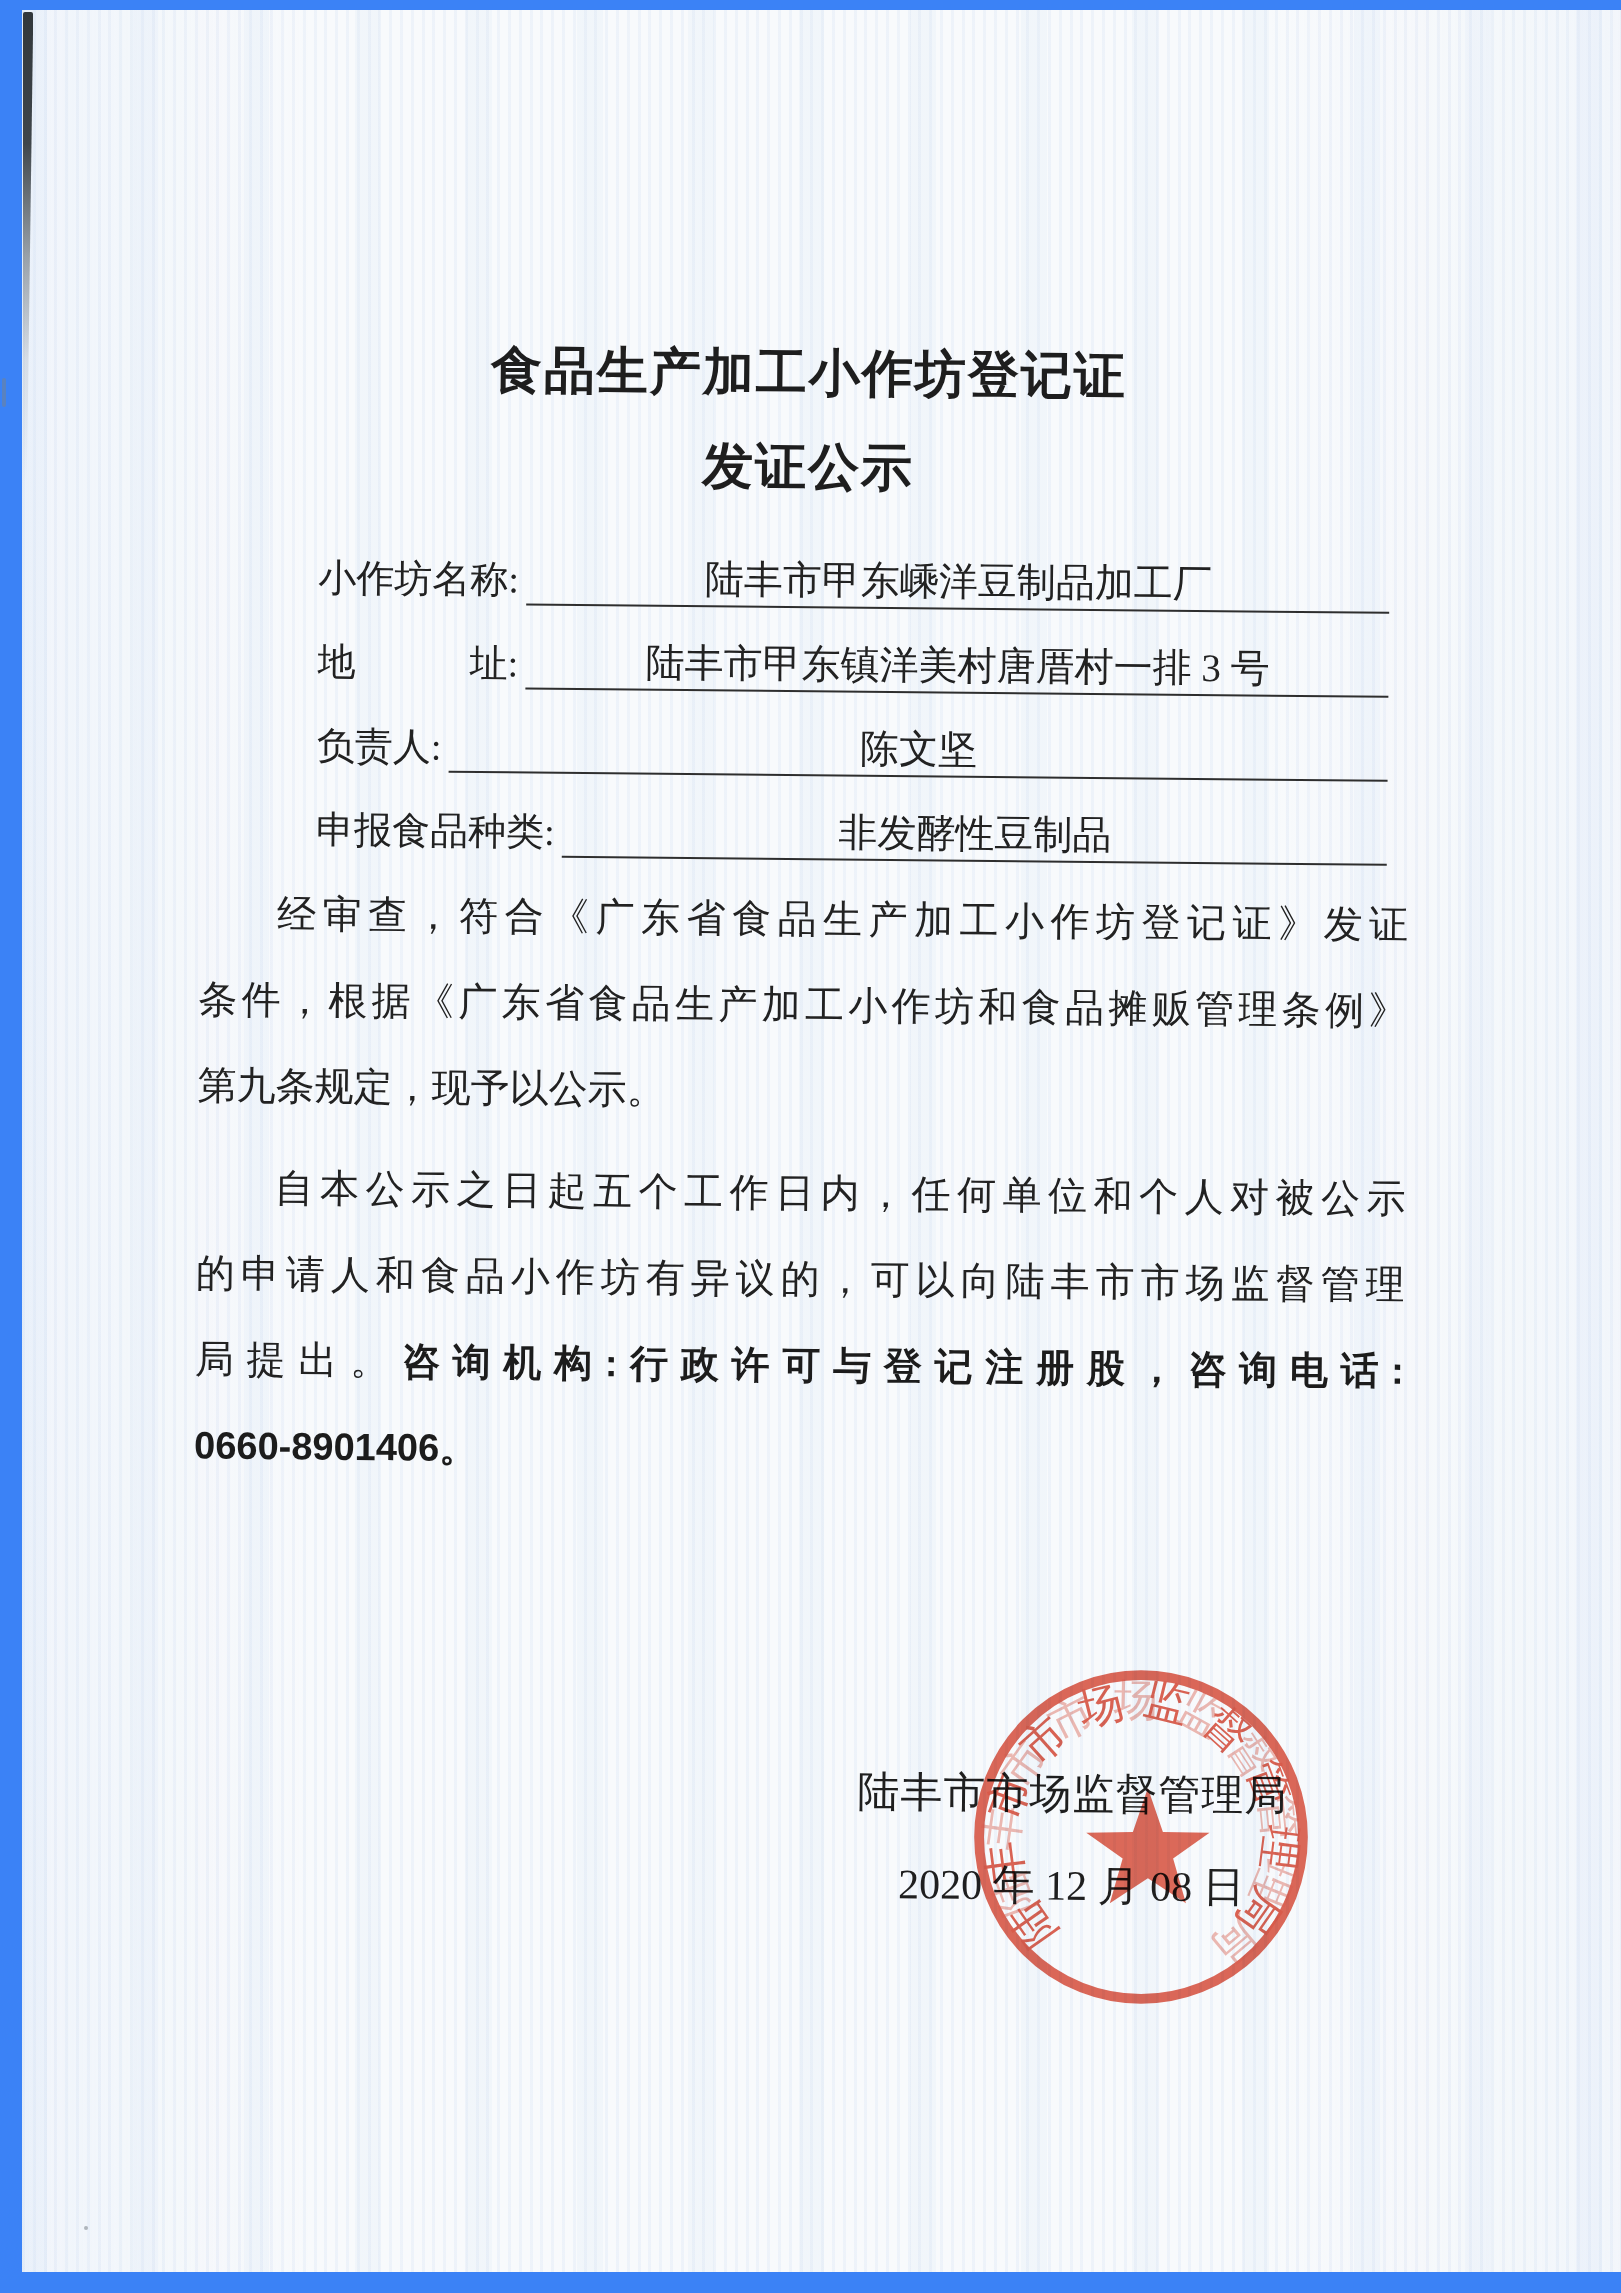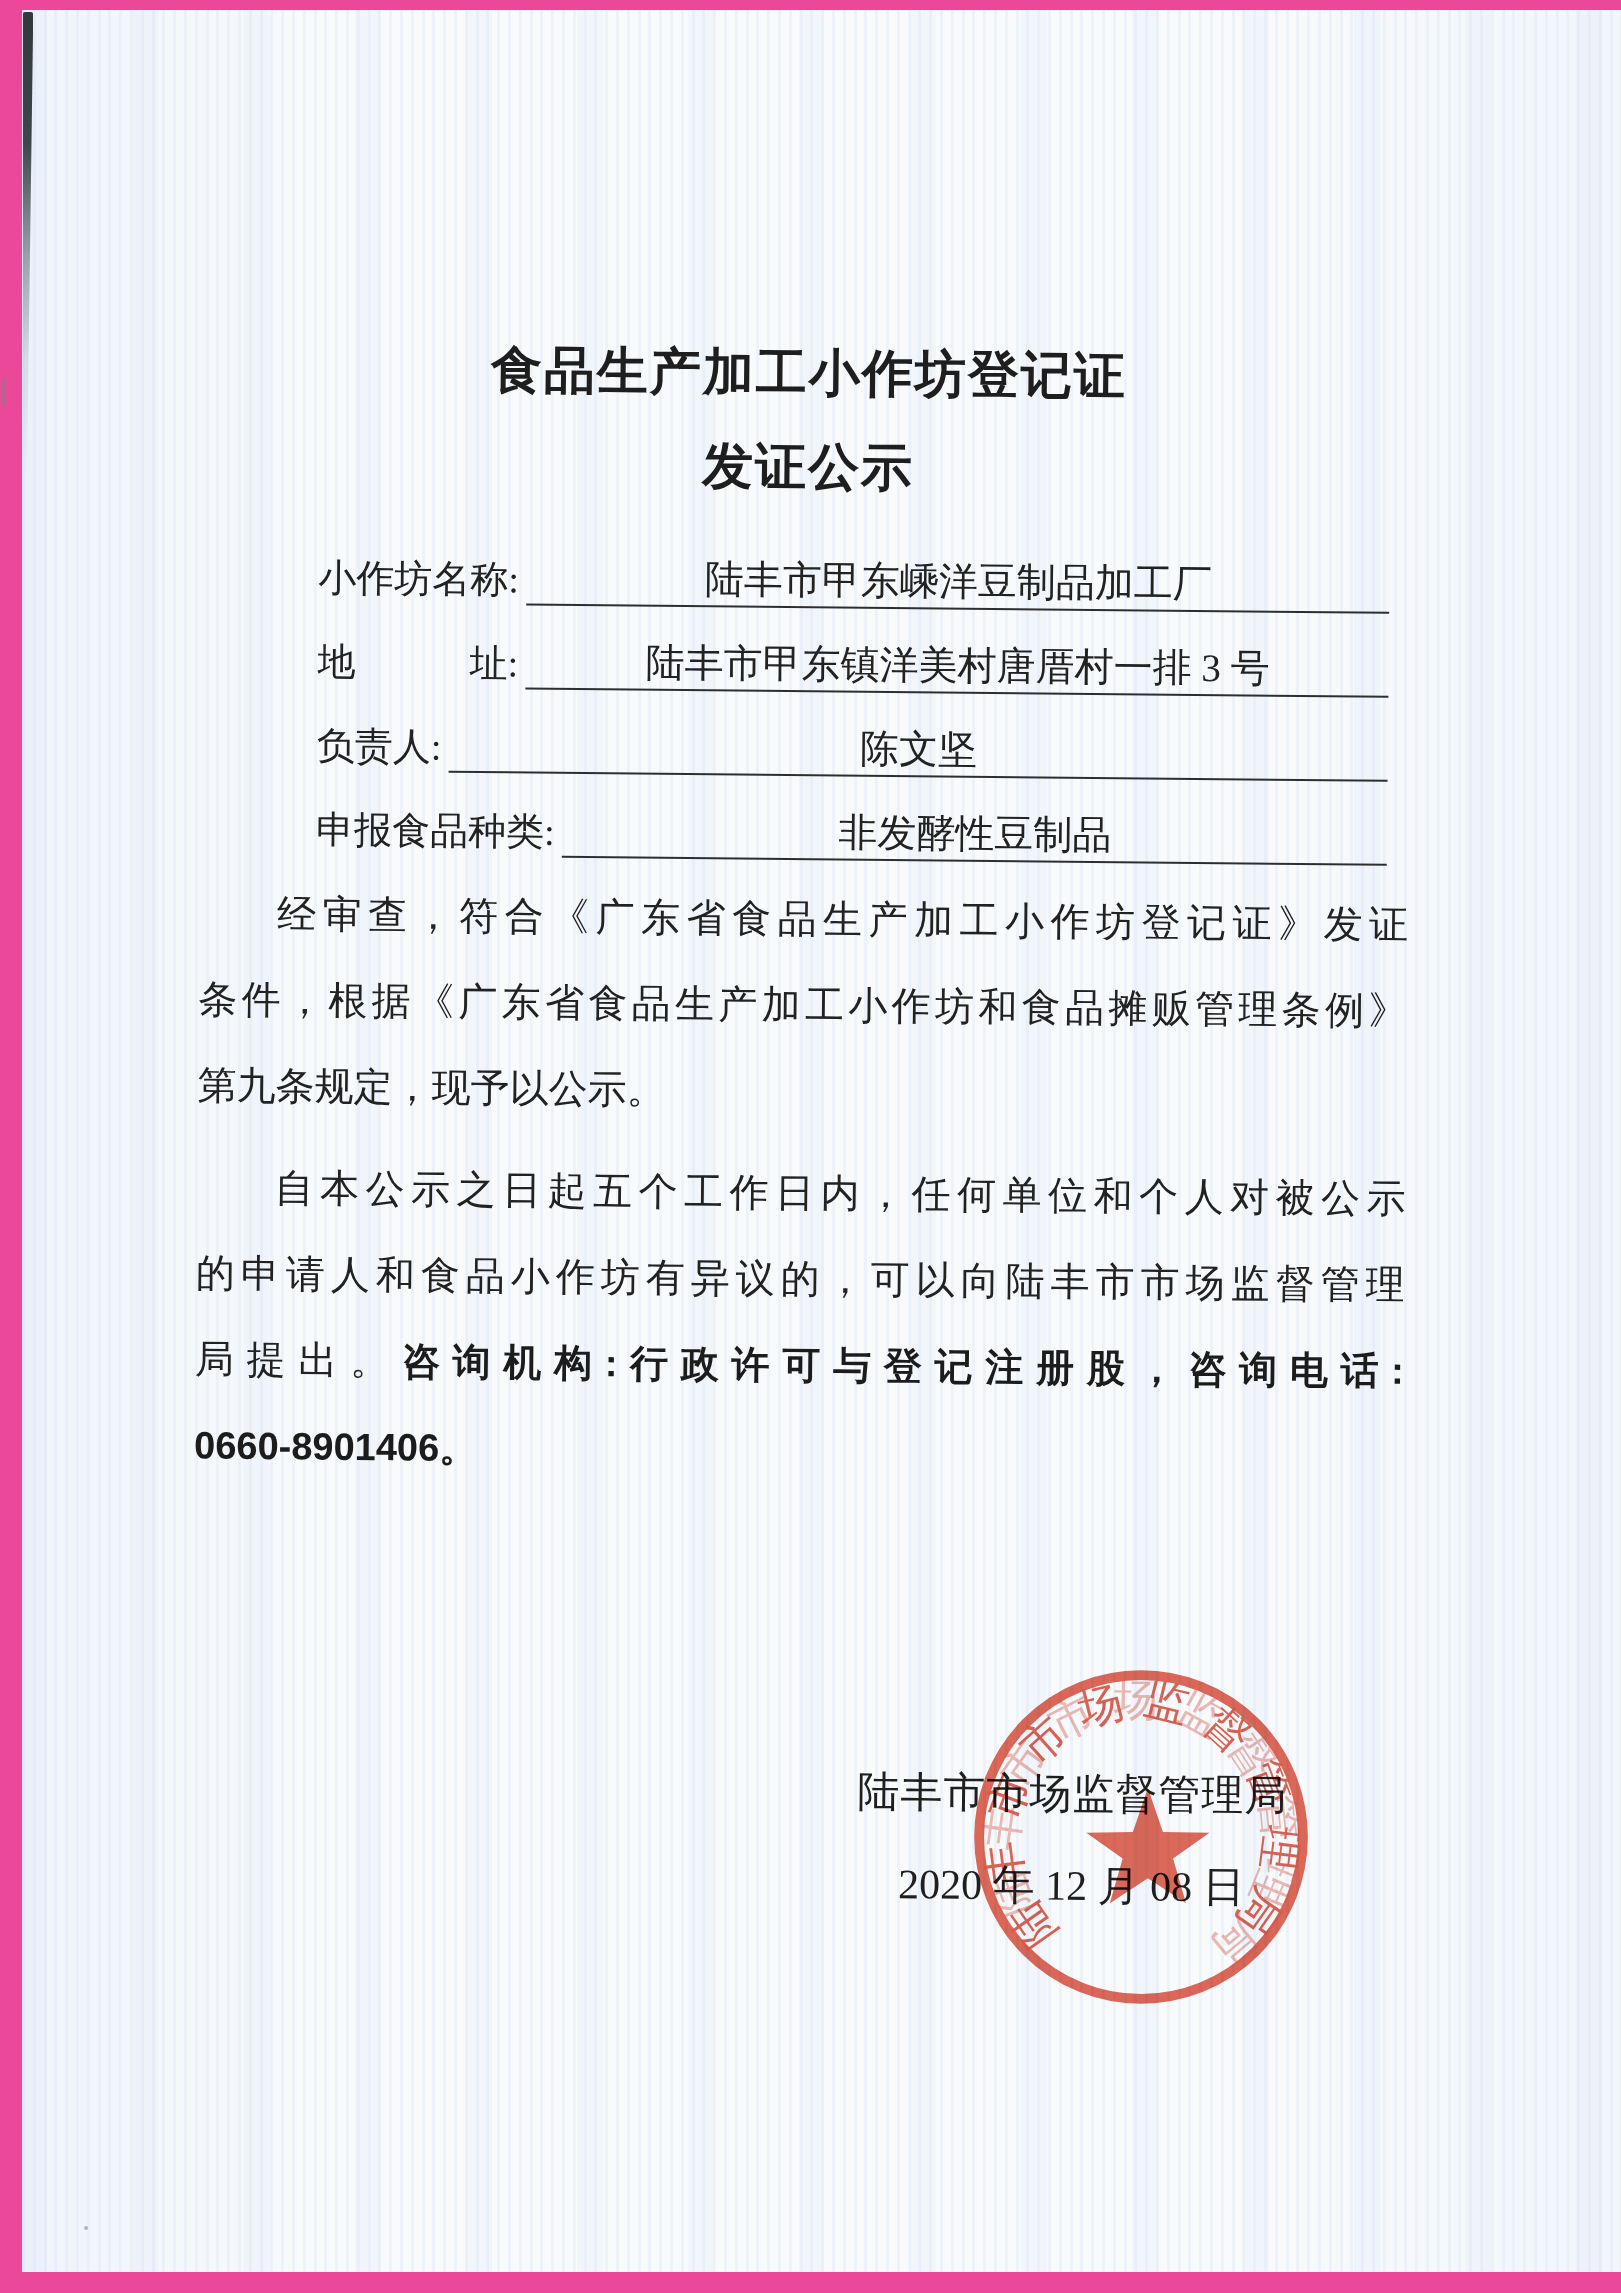--- a/index.html
+++ b/index.html
@@ -1,17 +1,17 @@
 <!DOCTYPE html>
 <html><head>
 <meta charset="utf-8">
 <style>
   html,body{margin:0;padding:0;background:#e9e9e9;}
   .scan{
-    position:relative;width:1621px;height:2294px;background:#ec4899;overflow:hidden;
+    position:relative;width:1621px;height:2294px;background:#3b82f6;overflow:hidden;
     font-family:"Liberation Serif","DejaVu Serif",serif;color:#242424;
   }
   
   .paper{
     position:absolute;left:21.6px;top:9.8px;right:0;bottom:21.6px;
     background:
       repeating-linear-gradient(90deg, rgba(198,214,238,0.20) 0px, rgba(198,214,238,0.20) 2.9px, rgba(255,255,255,0) 2.9px, rgba(255,255,255,0) 10.8px),
       repeating-linear-gradient(90deg, rgba(205,222,244,0.16) 0px, rgba(205,222,244,0.16) 25.5px, rgba(255,255,255,0) 25.5px, rgba(255,255,255,0) 111px),
       linear-gradient(90deg, rgba(216,228,246,0.25) 0%, rgba(255,255,255,0) 18%, rgba(255,255,255,0) 78%, rgba(221,231,245,0.22) 100%),
       #f8fafc;

